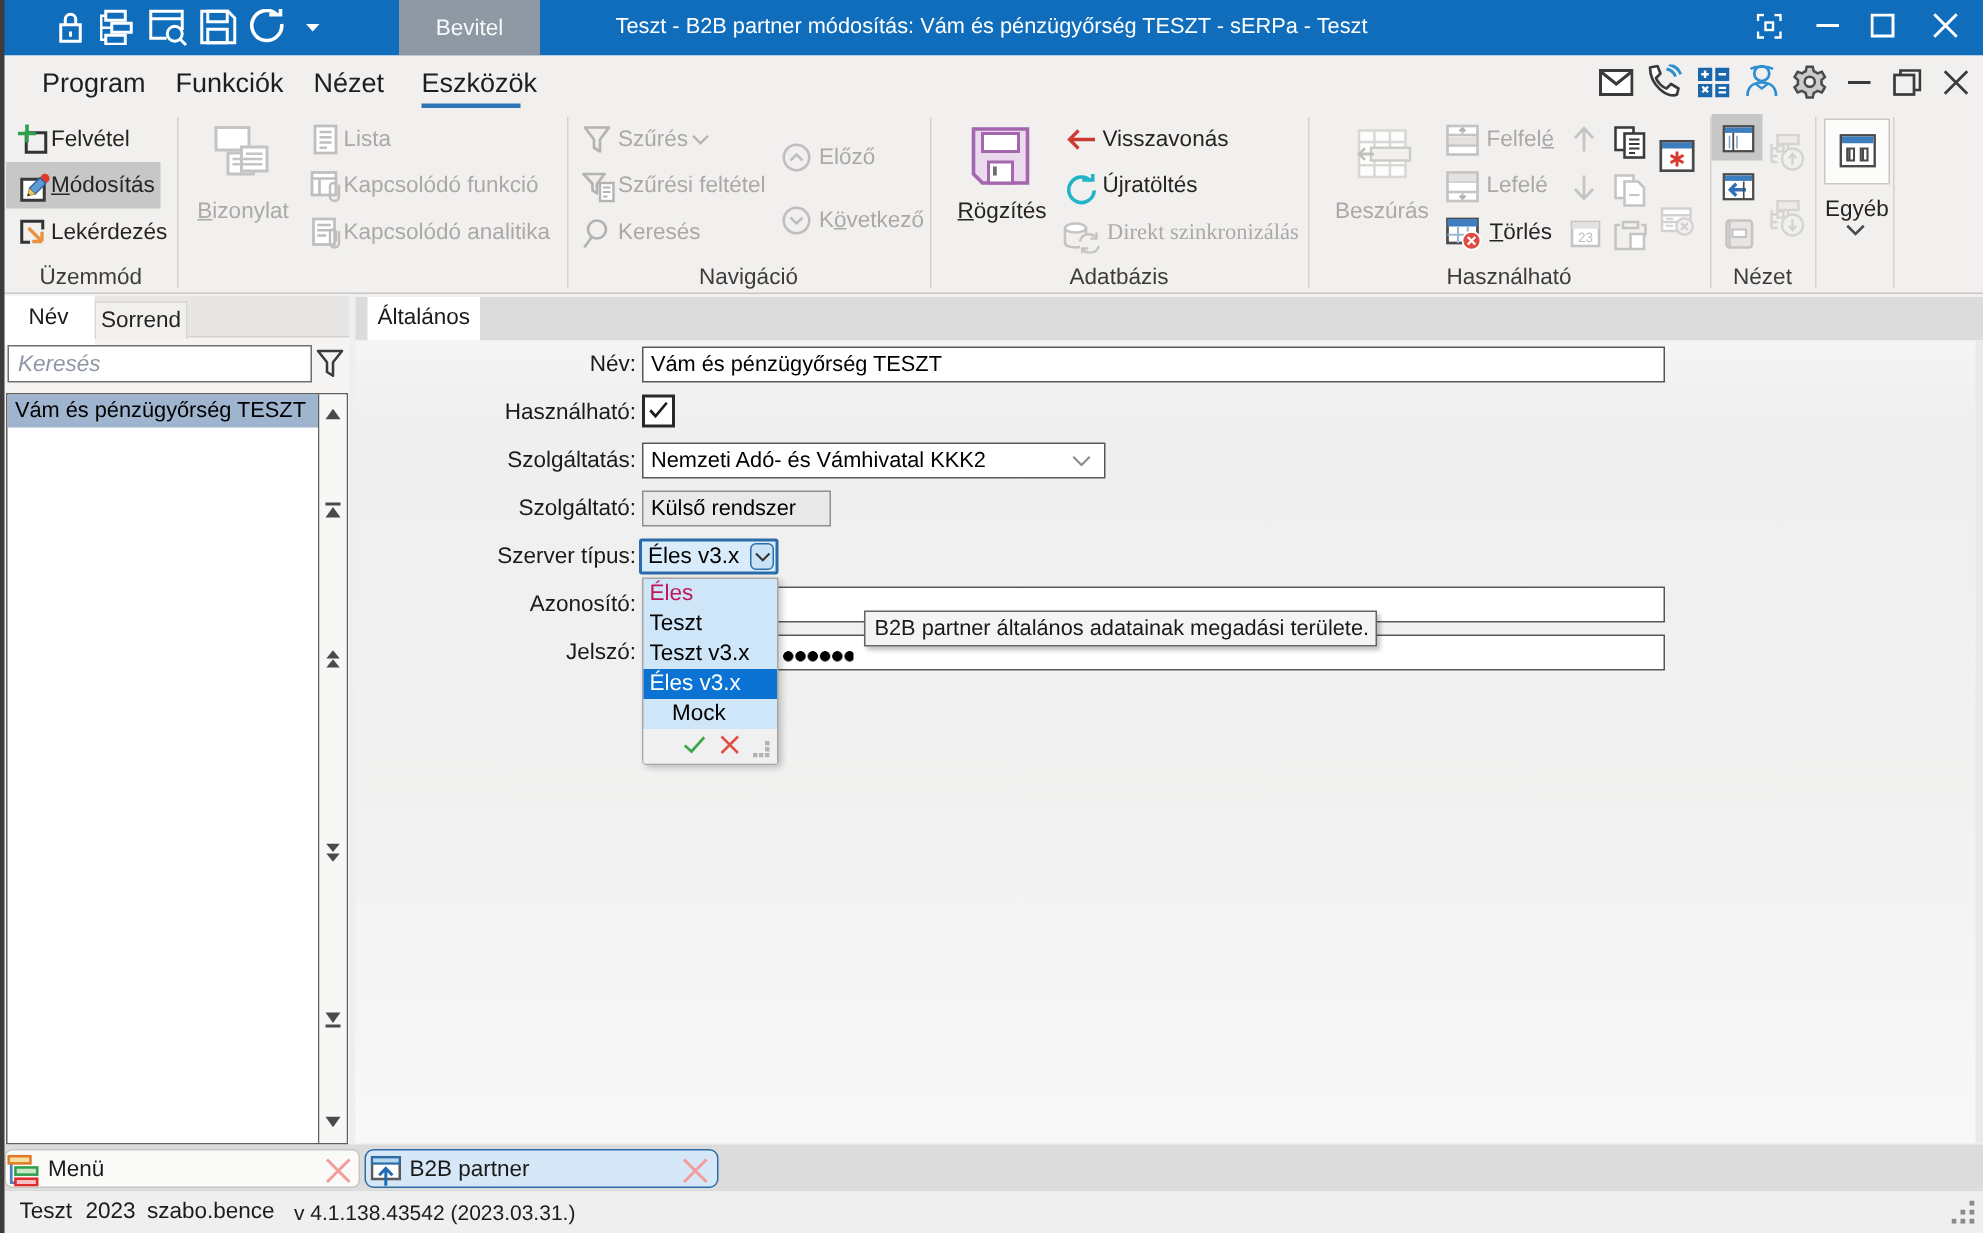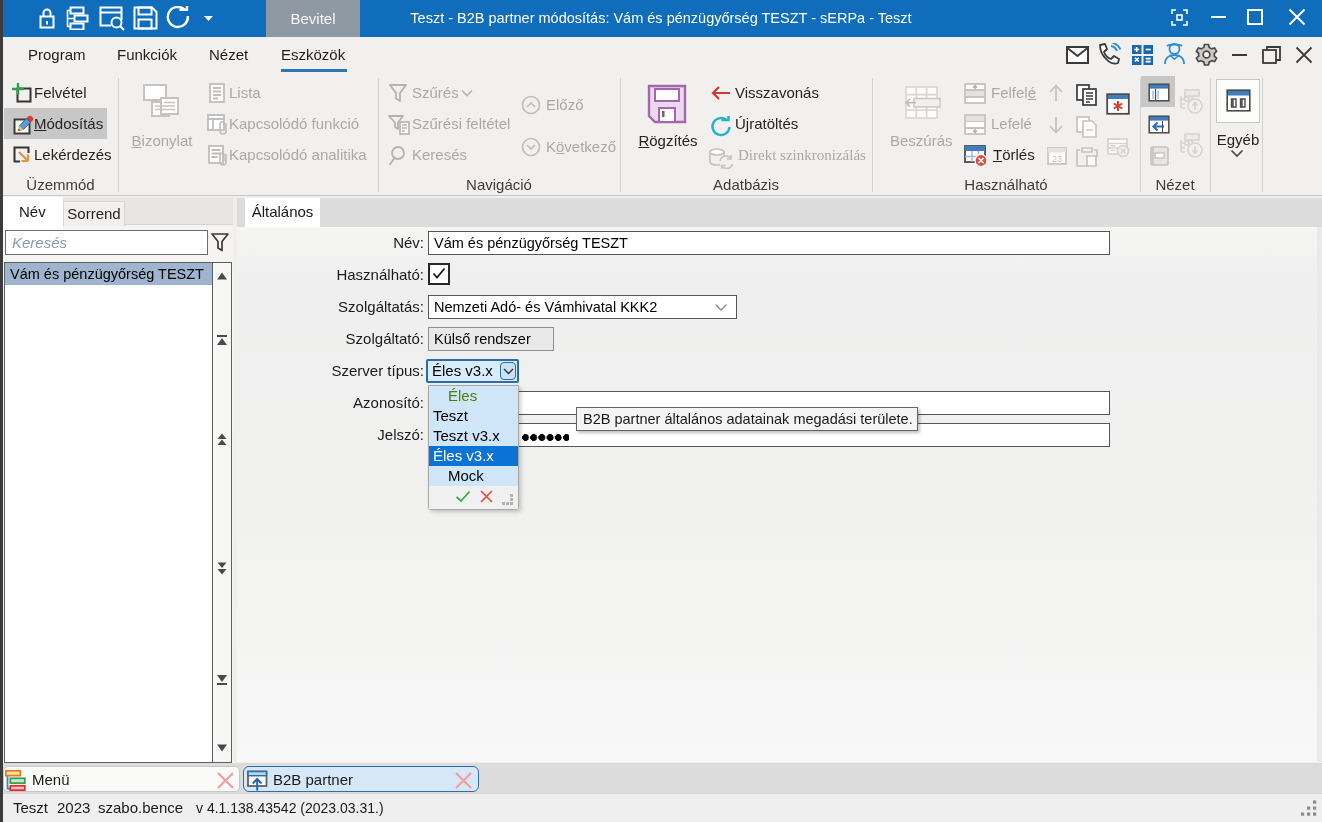--- a/index.html
+++ b/index.html
@@ -8,21 +8,21 @@
 .abs { position:absolute; }
 
 
 #titlebar { position:absolute; left:0; top:0; width:1322px; height:37px; background:#0F6DBC; }
 #leftedge { position:absolute; left:0; top:0; width:3px; height:822px; background:#3C3C3C; z-index:50; }
 .bevitel { position:absolute; left:266px; top:0; width:94px; height:37px; background:#8F99A4; color:#F6F9FB; text-align:center; line-height:37px; font-size:15px; }
 #wintitle { position:absolute; left:0; top:0; width:1322px; height:37px; text-align:center; line-height:37px; color:#FFFFFF; font-size:14.5px; }
 
 
 #menubar { position:absolute; left:3px; top:37px; width:1319px; height:36px; background:#F1F0EF; }
-.menuitem { position:absolute; top:0; height:36px; line-height:36px; color:#1E1E1E; font-size:15px; }
+.menuitem { position:absolute; top:0; height:36px; line-height:36px; color:#1E1E1E; font-size:18px; }
 #eszk-under { position:absolute; left:278px; top:32px; width:66px; height:3px; background:#2E75B5; }
 
 
 #ribbon { position:absolute; left:3px; top:73px; width:1319px; height:123px; background:#F1F0EF; border-bottom:1px solid #C9C7C5; }
 .vsep { position:absolute; top:5px; height:114px; width:1px; background:#D4D2D0; }
 .glabel { position:absolute; top:103px; height:18px; line-height:18px; font-size:15px; color:#3E3C3A; text-align:center; }
 .rtxt { position:absolute; height:22px; line-height:22px; font-size:15px; color:#262422; white-space:nowrap; }
 .dis { color:#ABA9A7; }
 .icon { position:absolute; }
 
@@ -452,21 +452,21 @@
   <div class="abs lab" style="left:240px;top:394px;width:184px;">Azonosító:</div>
   <div class="abs inp" style="left:428px;top:391px;width:682px;"></div>
 
   <div class="abs lab" style="left:240px;top:426px;width:184px;">Jelszó:</div>
   <div class="abs inp" style="left:428px;top:423px;width:682px;"></div>
   <div class="abs" style="left:522px;top:434px;width:47px;height:7px;background:radial-gradient(circle 3.4px at 3.5px 3.5px,#000 3.2px,transparent 3.6px) 0 0/8.2px 7px repeat-x;"></div>
 
   <div class="abs" style="left:576px;top:407px;width:342px;height:24px;background:#F4F4F4;border:1px solid #646464;box-shadow:2px 2px 3px rgba(0,0,0,0.25);color:#1A1A1A;line-height:22px;padding-left:6px;white-space:nowrap;z-index:30;font-size:14.5px;">B2B partner általános adatainak megadási területe.</div>
 
   <div class="abs" style="left:428px;top:385px;width:91px;height:125px;background:#CEE6F8;border:1px solid #A9A7A5;border-radius:0 0 3px 3px;box-shadow:2px 2px 4px rgba(0,0,0,0.2);z-index:40;">
-    <div style="height:20px;line-height:20px;padding-left:19px;color:#4d7c0f;">Éles</div>
+    <div style="height:20px;line-height:20px;padding-left:4px;color:#be185d;">Éles</div>
     <div style="height:20px;line-height:20px;padding-left:4px;color:#000;">Teszt</div>
     <div style="height:20px;line-height:20px;padding-left:4px;color:#000;">Teszt v3.x</div>
     <div style="height:20px;line-height:20px;padding-left:4px;color:#fff;background:#0A73D3;">Éles v3.x</div>
     <div style="height:20px;line-height:20px;padding-left:19px;color:#000;">Mock</div>
     <div style="height:23px;background:#F0F0F0;position:relative;">
       <svg style="position:absolute;left:26px;top:4px;" width="16" height="13" viewBox="0 0 16 13">
           <path d="M1.5 7 L6 11 L14.5 1.5" fill="none" stroke="#3DA84C" stroke-width="1.8"></path>
         </svg>
       <svg style="position:absolute;left:50px;top:3px;" width="15" height="15" viewBox="0 0 15 15">
           <path d="M2 2 L13 13 M13 2 L2 13" stroke="#E04F46" stroke-width="1.7"></path>

